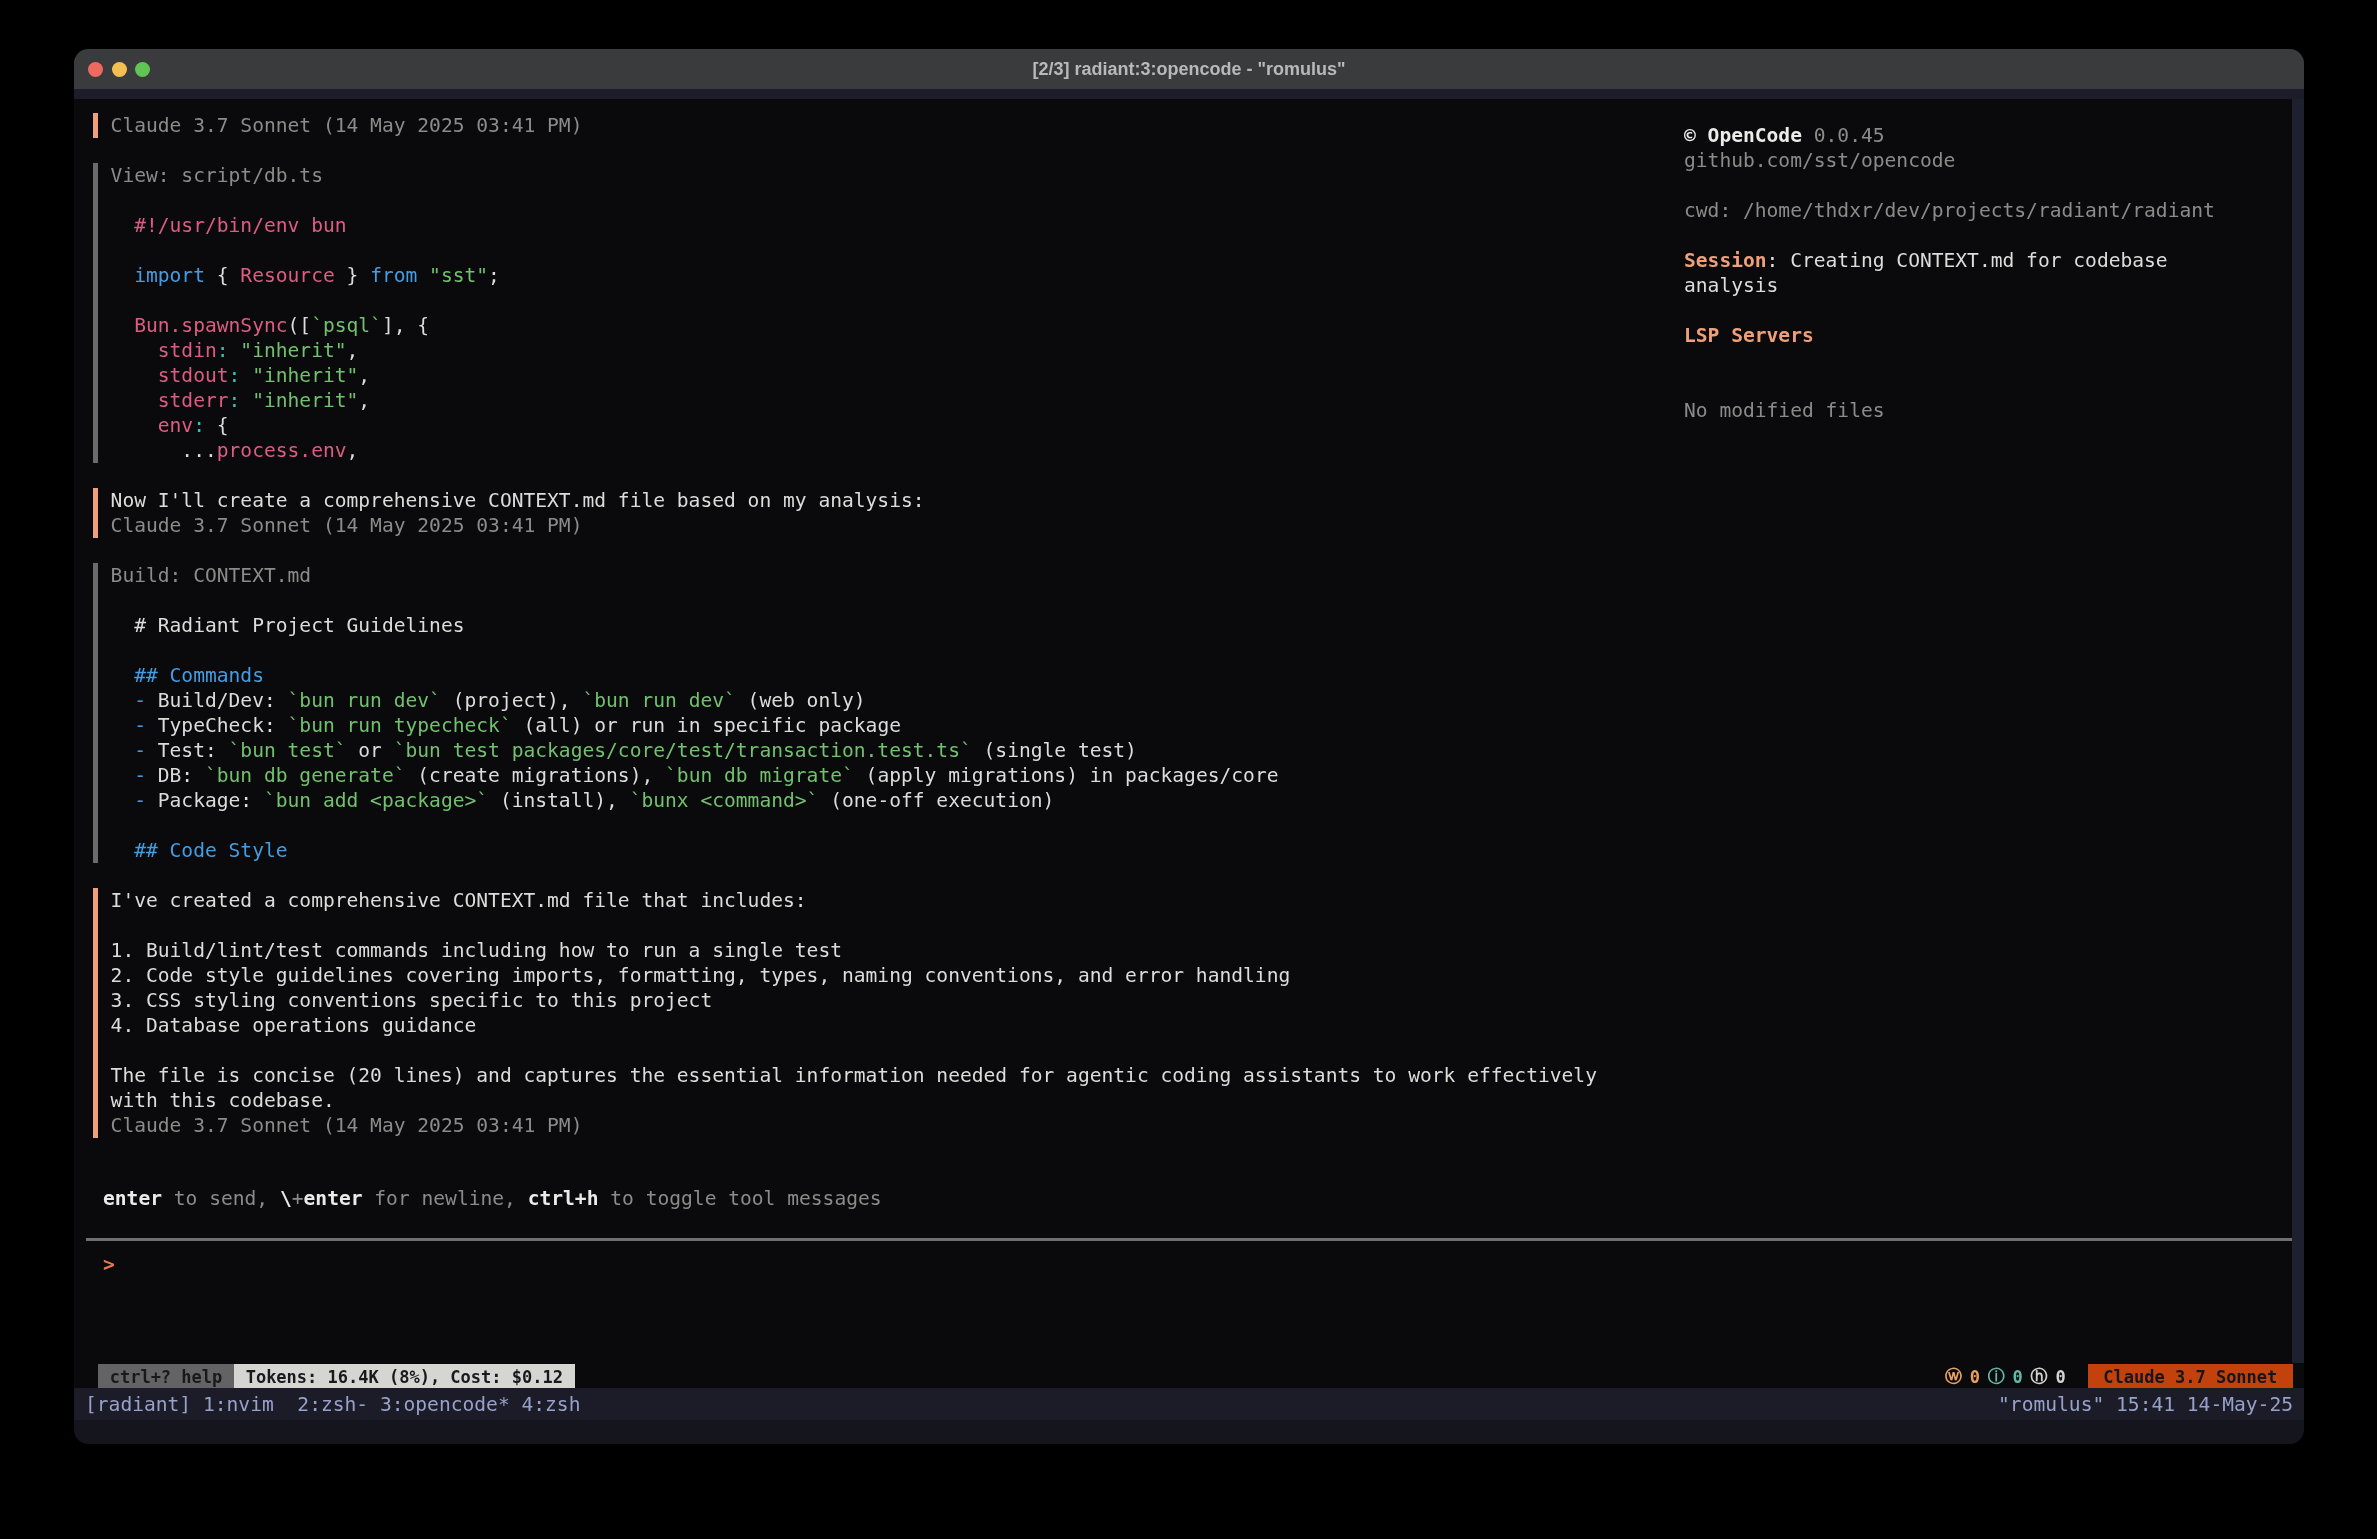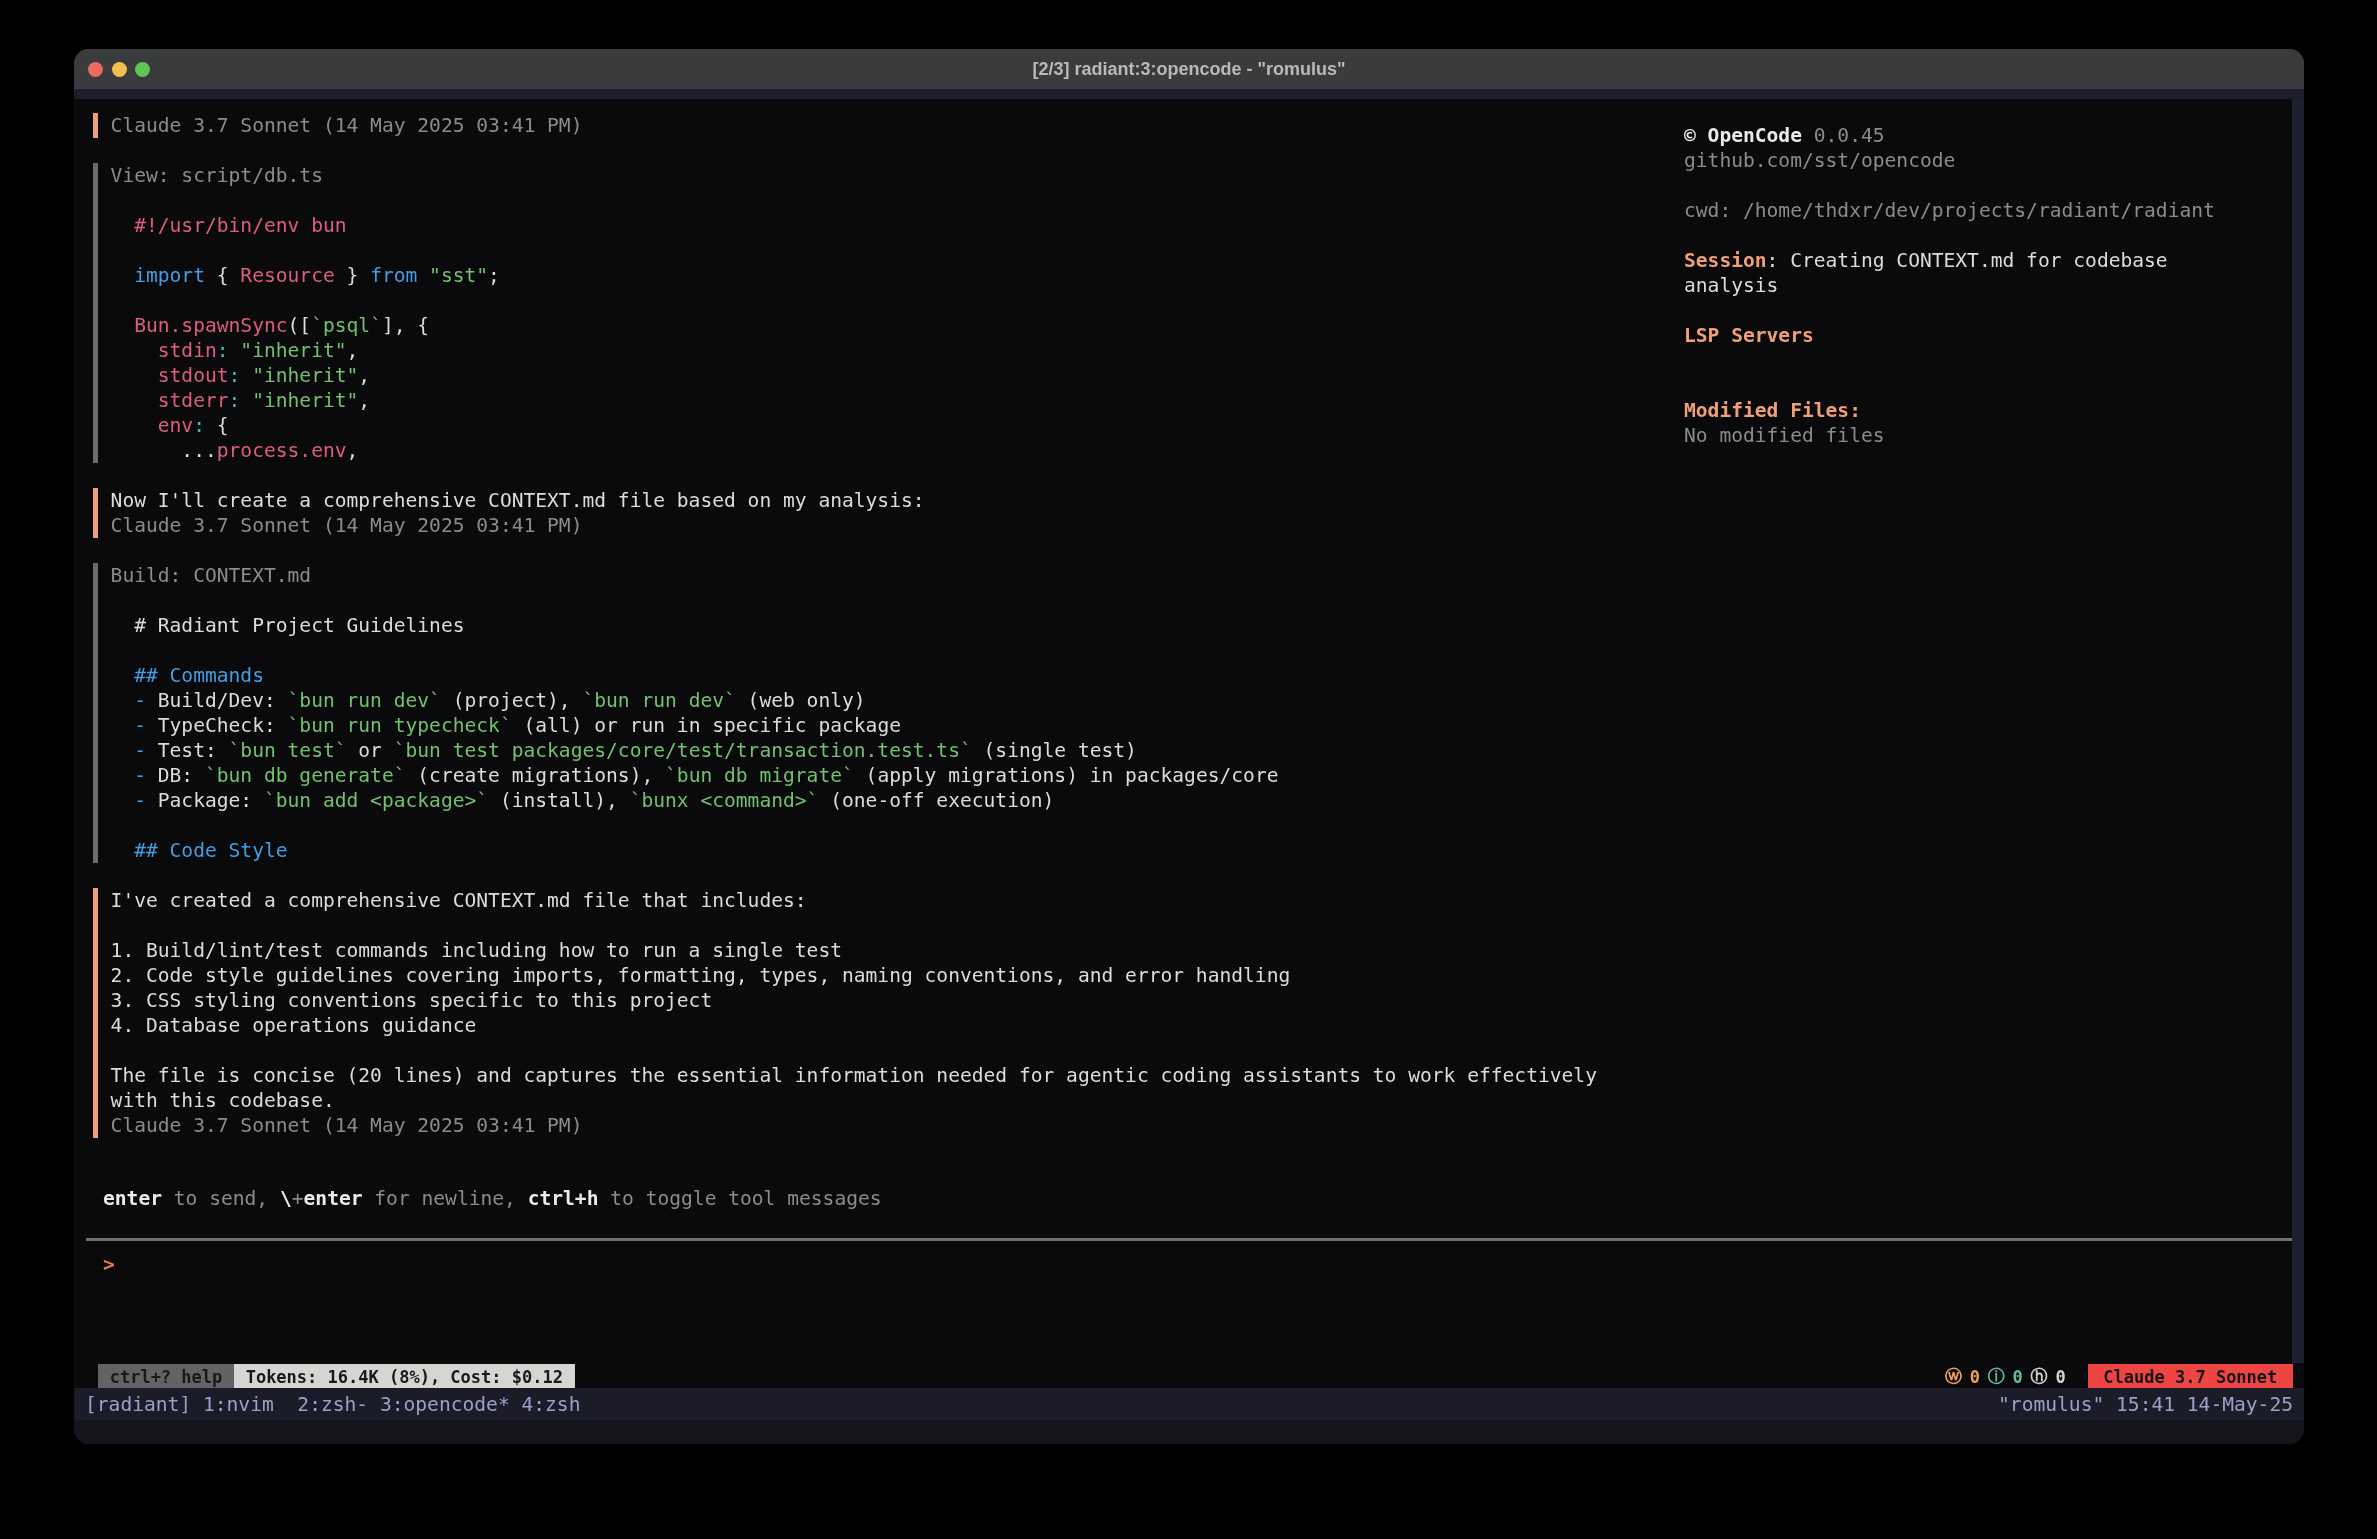--- a/index.html
+++ b/index.html
@@ -47,21 +47,21 @@
 
   
   .statusbar { position:absolute; left:11px; right:11px; top:1315px; height:25px;
                display:flex; align-items:stretch; font-size:17px; font-weight:bold;padding-left:13px; }
   .sb-seg { display:flex; align-items:center; padding:0 11.7px; color:#19191b; white-space:pre; }
   .sb-help { background:#636365; }
   .sb-tokens { background:#d5d6d1; }
   .sb-spacer { flex:1; }
   .sb-diag { display:flex; align-items:center; gap:7.8px; margin-right:22px; white-space:pre; }
   .diag-warn { color:#e9a160; } .diag-info { color:#63b9a6; } .diag-hint { color:#d2d2d0; }
-  .sb-model { background:#ef4444; color:#16171c; display:flex; align-items:center; padding:0 15.7px; white-space:pre; }
+  .sb-model { background:#c2410c; color:#16171c; display:flex; align-items:center; padding:0 15.7px; white-space:pre; }
 
   
   .tmux { position:absolute; left:0; right:0; top:1339px; height:26px; background:#1b1c28;
           display:flex; align-items:center; justify-content:space-between; padding:16px 11px;
           color:#97a1c9; font-size:19.6px; white-space:pre; }
   .bottom-pad { position:absolute; left:0; right:0; top:1366px; bottom:0; background:#14151d; }
 </style>
 </head>
 <body>
 
@@ -149,21 +149,20 @@
       <div class="line"><span class="seg-g">github.com/sst/opencode</span></div>
       <div class="line">&nbsp;</div>
       <div class="line"><span class="seg-g">cwd: /home/thdxr/dev/projects/radiant/radiant</span></div>
       <div class="line">&nbsp;</div>
       <div class="line"><span class="seg-ob">Session</span><span class="seg-w">: Creating CONTEXT.md for codebase</span></div>
       <div class="line"><span class="seg-w">analysis</span></div>
       <div class="line">&nbsp;</div>
       <div class="line"><span class="seg-ob">LSP Servers</span></div>
       <div class="line">&nbsp;</div>
       <div class="line">&nbsp;</div>
-      <div class="line"><span class="seg-ob">Modified Files:</span></div>
       <div class="line"><span class="seg-g">No modified files</span></div>
     </div>
 
   <div class="hint-row">
       <div class="line"><span class="seg-wb">enter</span><span class="seg-g"> to send, </span><span class="seg-wb">\</span><span class="seg-g">+</span><span class="seg-wb">enter</span><span class="seg-g"> for newline, </span><span class="seg-wb">ctrl+h</span><span class="seg-g"> to toggle tool messages</span></div>
     </div>
   <div class="separator"></div>
   <div class="prompt-row">
       <div class="line"><span class="seg-pr">&gt;</span></div>
     </div>

